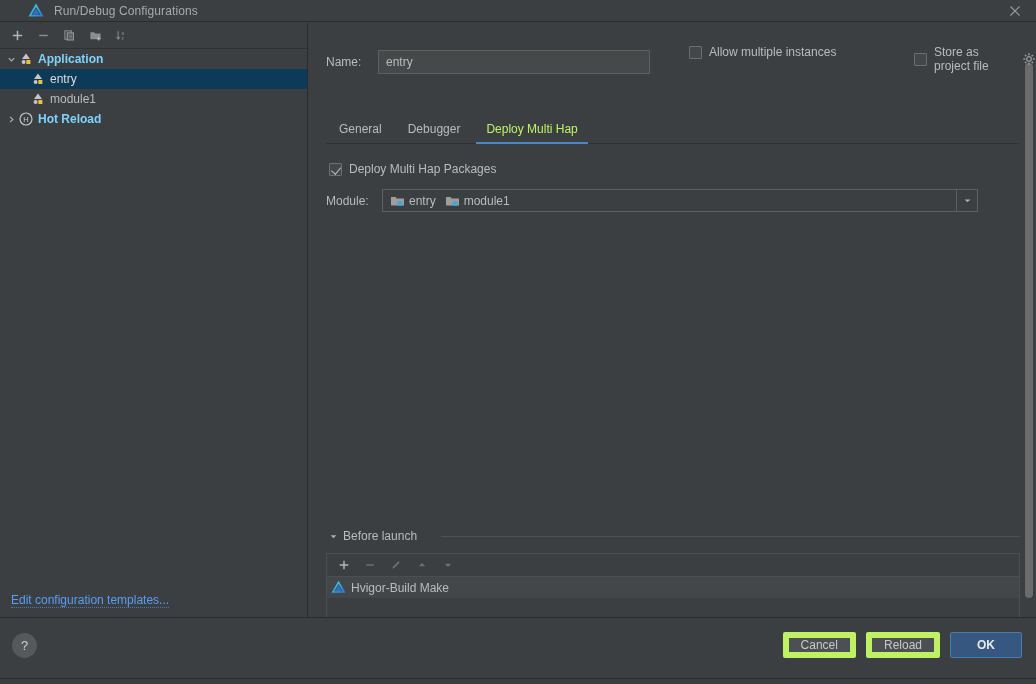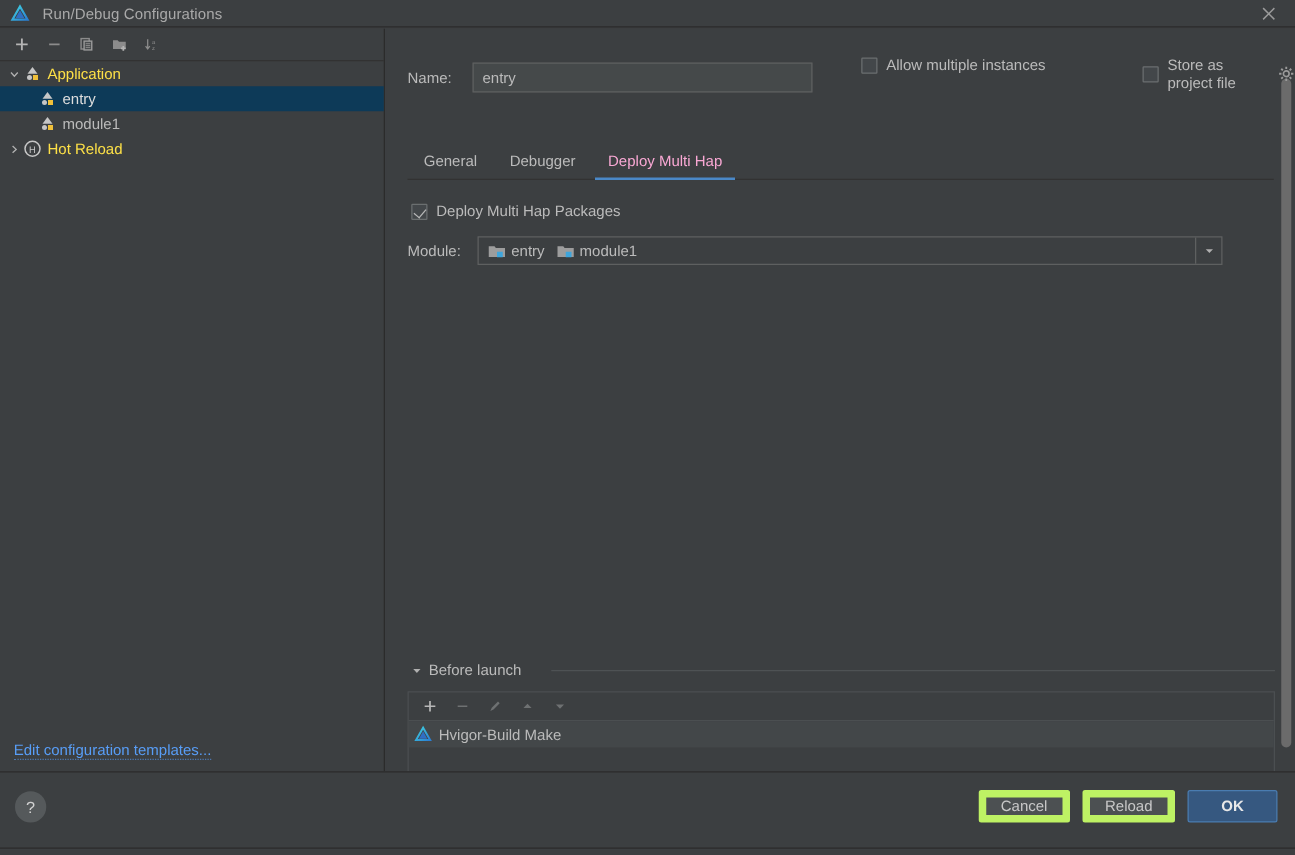--- a/index.html
+++ b/index.html
@@ -13,20 +13,21 @@
     -webkit-font-smoothing: antialiased;
   }
   .app { position: relative; width: 1036px; height: 684px; background: #3c3f41; }
 
   
   .titlebar {
     position: absolute; left: 0; top: 0; width: 1036px; height: 22px;
     background: #3c3f41;
     display: flex; align-items: center;
     border-bottom: 1px solid #2b2b2b;
+    padding-left: 20px;
   }
   .title-logo { width: 16px; height: 16px; margin-left: 8px; margin-right: 10px; flex: 0 0 auto; }
   .title-text { font-size: 12px; color: #a9a9a9; letter-spacing: .1px; }
   .close-btn {
     position: absolute; right: 4px; top: 0; width: 34px; height: 22px;
     display: flex; align-items: center; justify-content: center;
   }
   .close-btn svg { display: block; }
 
   
@@ -47,21 +48,21 @@
   .tree { padding-top: 0px; }
   .tree-row {
     height: 20px; display: flex; align-items: center; position: relative;
     padding-left: 4px; white-space: nowrap;
   }
   .tree-row.selected { background: #0d3a58; }
   .tree-row .arrow { width: 14px; height: 20px; display: flex; align-items: center; justify-content: center; flex: 0 0 auto; }
   .tree-row .spacer { width: 26px; flex: 0 0 auto; }
   .tree-row .node-ico { width: 16px; height: 16px; margin-right: 4px; flex: 0 0 auto; display: block; }
   .tree-row .label { font-size: 12px; color: #bbbbbb; }
-  .tree-row.group .label { font-weight: normal; color: #fde047; }
+  .tree-row.group .label { font-weight: bold; color: #7dd3fc; }
   .tree-row.selected .label { color: #dddddd; }
 
   .edit-templates {
     position: absolute; left: 11px; bottom: 9px;
     font-size: 12px; color: #589df6; cursor: pointer;
     border-bottom: 1px dotted rgba(88,157,246,.6);
   }
 
   
   .right-panel {
@@ -104,21 +105,21 @@
   
   .tabs {
     position: absolute; left: 17px; top: 92px; width: 693px; height: 29px;
     display: flex; align-items: flex-end;
     border-bottom: 1px solid #323232;
   }
   .tab {
     padding: 0 13px 8px 13px; font-size: 12px; color: #bbbbbb;
     position: relative; line-height: 1;
   }
-  .tab.active { color: #f9a8d4; }
+  .tab.active { color: #bef264; }
   .tab.active::after {
     content: ""; position: absolute; left: 3px; right: 3px; bottom: -1px;
     height: 2px; background: #4a88c7;
   }
 
   .deploy-cb { position: absolute; left: 20px; top: 139px; }
 
   .module-row {
     position: absolute; left: 17px; top: 166px; display: flex; align-items: center;
   }

